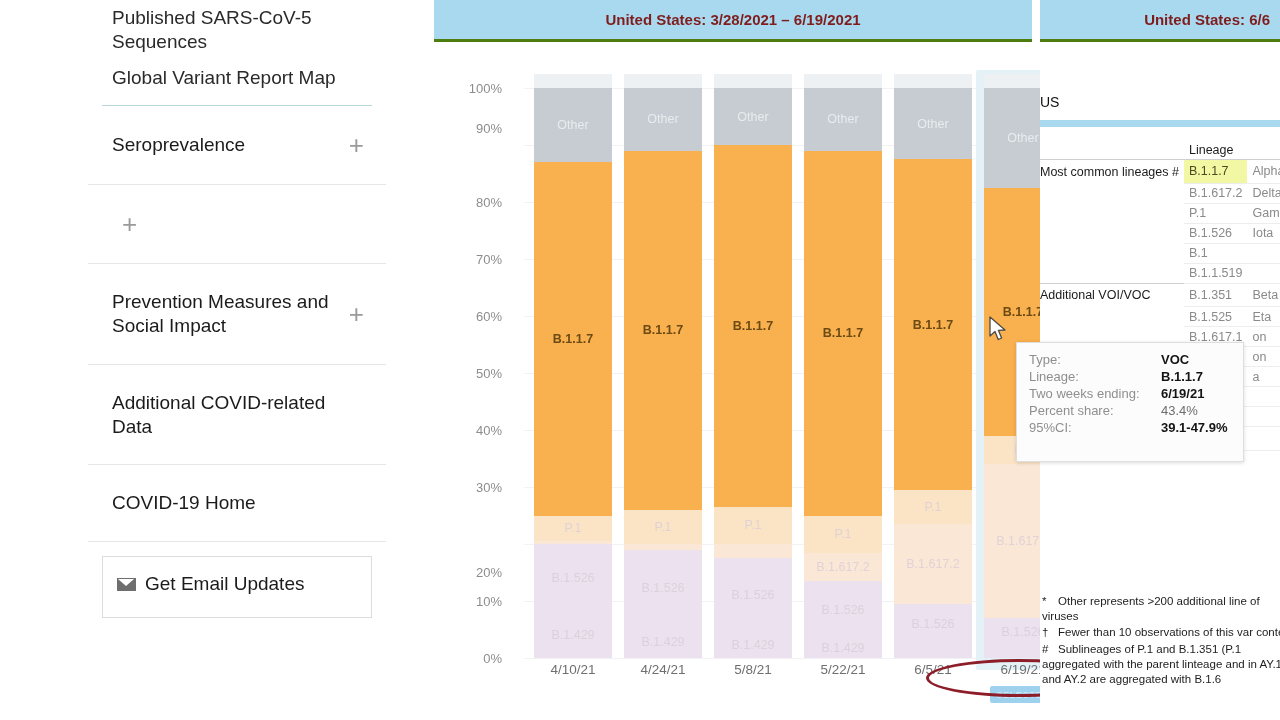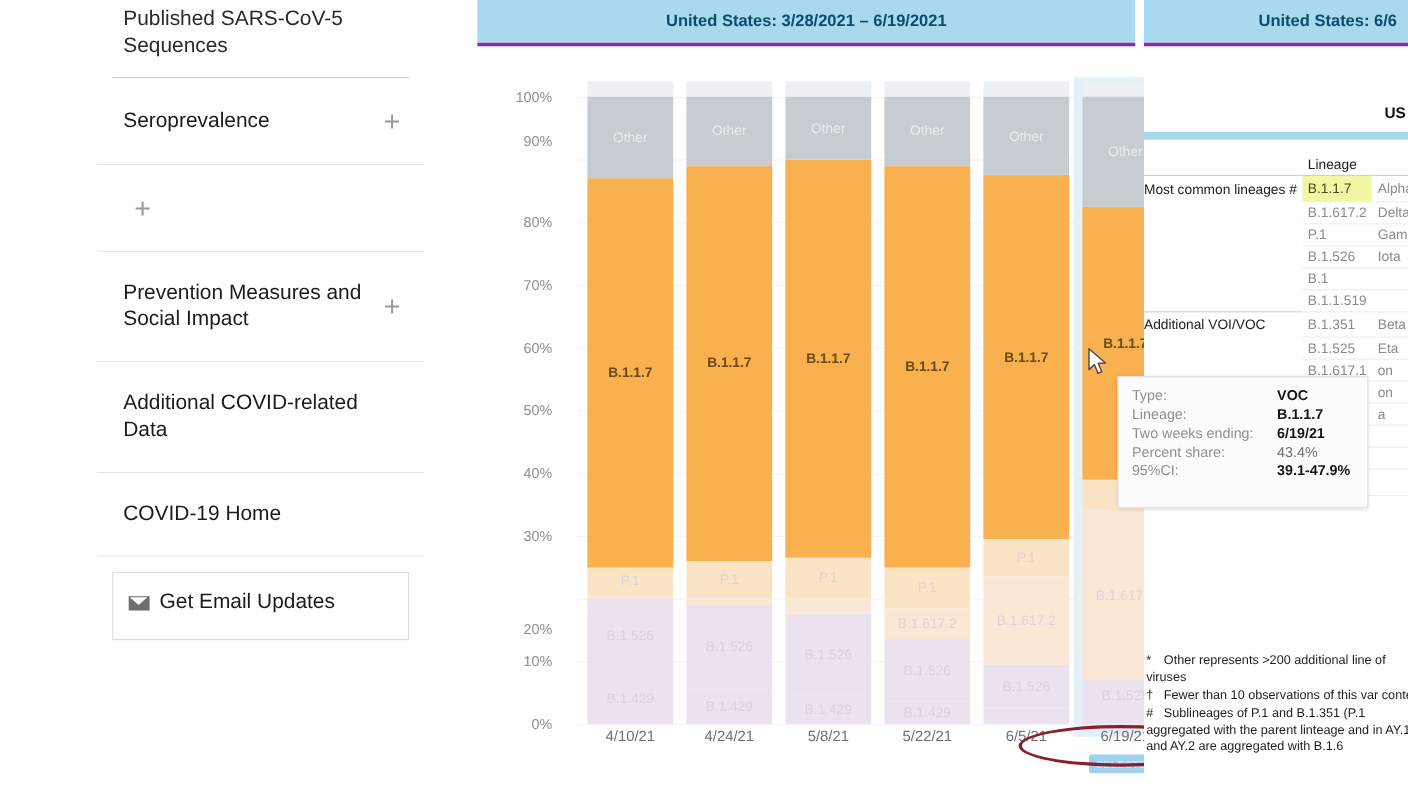--- a/index.html
+++ b/index.html
@@ -61,22 +61,22 @@
   }
 
   
   #chart-panel {
     position: absolute; left: 434px; top: 0; width: 598px; height: 720px;
     background: #ffffff;
   }
   .panel-header {
     height: 42px; background: #a8d9ef;
     display: flex; align-items: center; justify-content: center;
-    font-size: 15px; font-weight: bold; color: #0c4a6e;
-    border-bottom: 3px solid #a21caf;
+    font-size: 15px; font-weight: bold; color: #7f1d1d;
+    border-bottom: 3px solid #4d7c0f;
   }
   #plot {
     position: absolute; left: 0; top: 88px; width: 598px; height: 570px;
   }
   .ytick {
     position: absolute; right: 0; width: 56px; text-align: right;
     font-size: 13px; color: #8d8d8d; transform: translateY(-50%);
   }
   #yaxis { position: absolute; left: 12px; top: 0; width: 56px; height: 570px; }
   #gridwrap { position: absolute; left: 90px; top: 0; right: 0; height: 570px; }
@@ -120,22 +120,22 @@
   }
 
   
   #right-panel {
     position: absolute; left: 1040px; top: 0; width: 240px; height: 720px;
     background: #ffffff; overflow: hidden;
   }
   #right-panel .panel-header { justify-content: flex-end; padding-right: 10px; }
   .us-title {
     position: absolute; left: 0; top: 94px; width: 240px;
-    text-align: right; padding-right: 2px;
-    font-size: 14px; font-weight: bold; color: #111;
+    text-align: left; padding-right: 2px;
+    font-size: 14px; font-weight: normal; color: #111;
   }
   .blue-rule {
     position: absolute; left: -2px; top: 120px; width: 244px; height: 7px;
     background: #a8d9ef;
   }
   #lin-table {
     position: absolute; left: -5px; top: 140px; width: 250px;
     border-collapse: collapse; font-size: 12.5px;
   }
   #lin-table td {
@@ -174,20 +174,23 @@
   #cursor { position: absolute; left: 989px; top: 316px; z-index: 50; }
 </style>
 </head>
 <body>
 
 <div id="root">
 
   <div id="sidebar">
     <div class="sublink">
       <span>Published SARS-CoV-5 Sequences</span>
+    </div>
+    <div class="sublink">
+      <span>Global Variant Report Map</span>
     </div>
     <div class="nav-rule-teal"></div>
     <div id="nav-list">
         <div class="nav-row">
           <span>Seroprevalence</span>
           <span class="plus">+</span>
         </div>
         <div class="nav-row">
           <span class="plus">+</span>
         </div>

